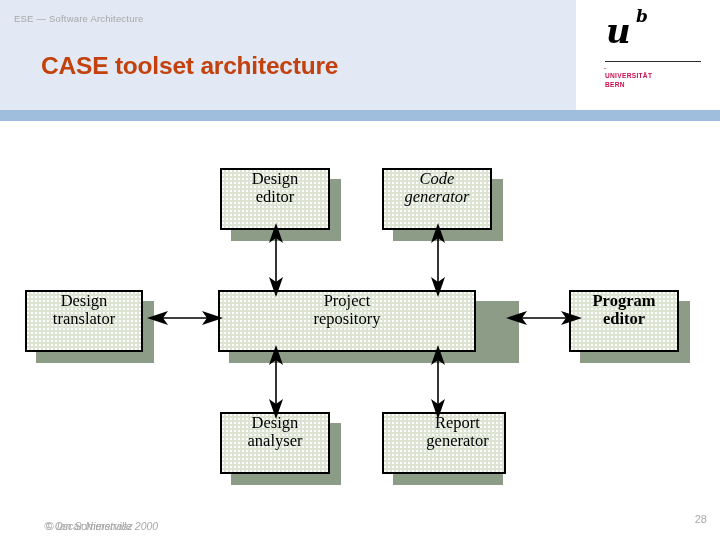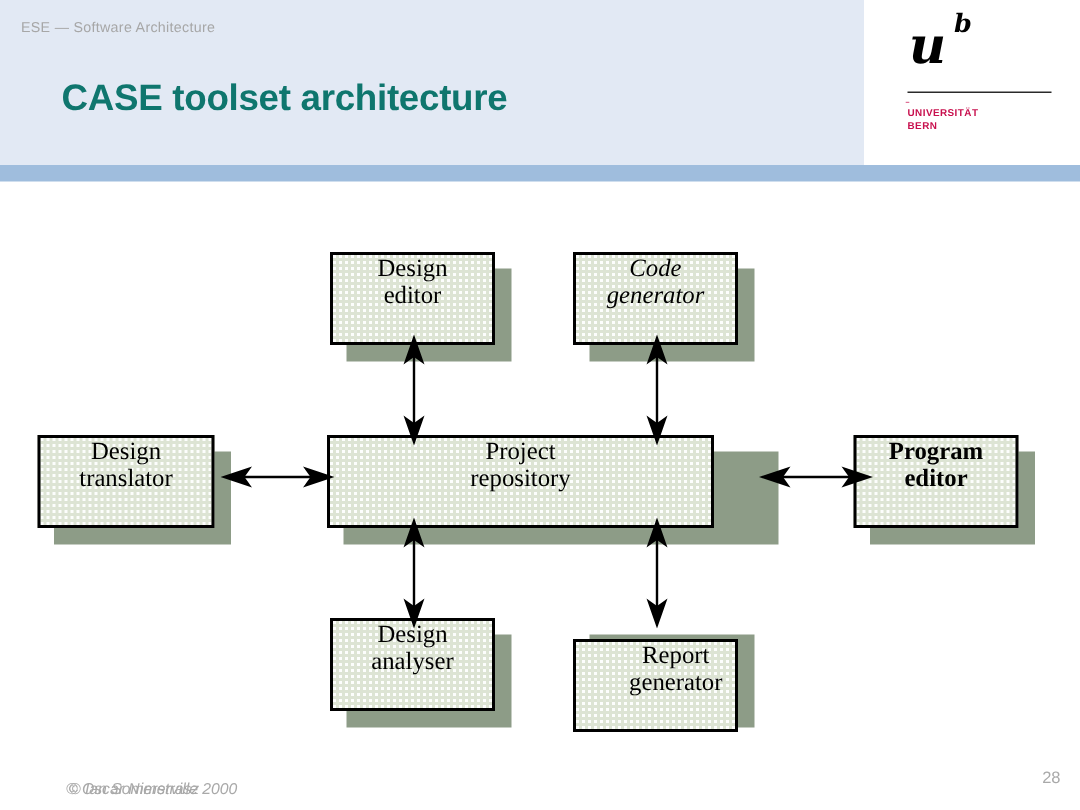--- a/index.html
+++ b/index.html
@@ -44,21 +44,21 @@
     font-size: 9.5px;
     color: #a7a7a7;
     letter-spacing: 0.2px;
     white-space: nowrap;
   }
   #slide-title {
     position: absolute;
     left: 41px; top: 52px;
     font-size: 24.5px;
     font-weight: bold;
-    color: #0f766e;
+    color: #c2410c;
     letter-spacing: -0.2px;
     white-space: nowrap;
   }
 
   
   #logo {
     position: absolute;
     left: 600px; top: 14px;
     width: 108px;
     height: 84px;
@@ -285,21 +285,21 @@
     </span>
   </div>
 
   <div class="node" style="left:220px; top:291px; width:110px; height:62px;">
     <span class="node-label">
       <span>Design</span><br>
       <span>analyser</span>
     </span>
   </div>
 
-  <div class="node" style="left:382px; top:305px; width:110px; height:62px;padding-left:27px;">
+  <div class="node" style="left:382px; top:291px; width:124px; height:62px;padding-left:27px;">
     <span class="node-label">
       <span>Report</span><br>
       <span>generator</span>
     </span>
   </div>
 
 </div>
 
 <div id="footer-copy">
   <span class="c1">© Oscar Nierstrasz</span>

